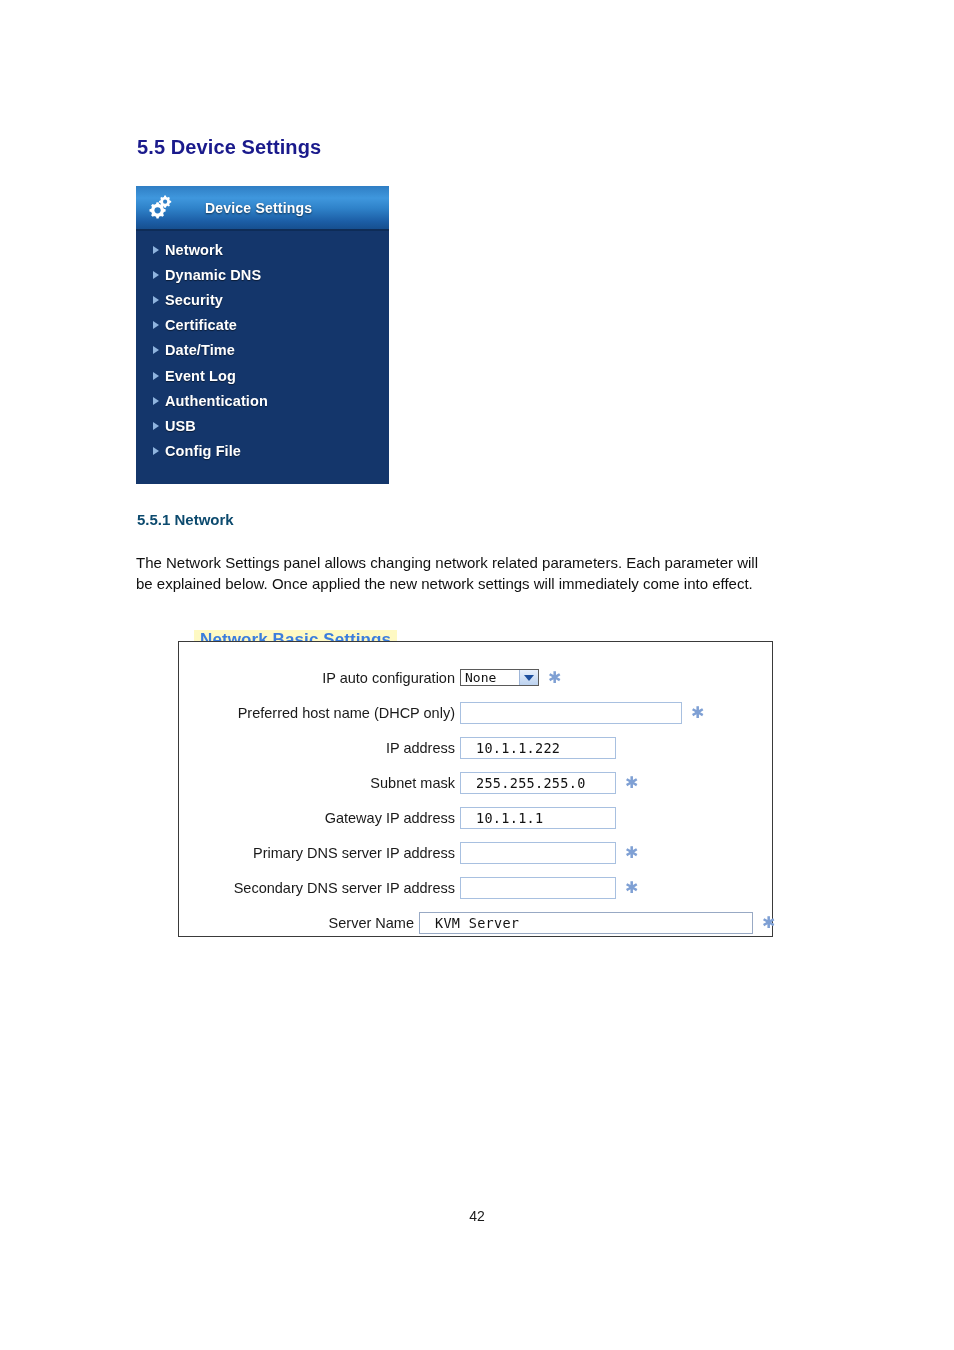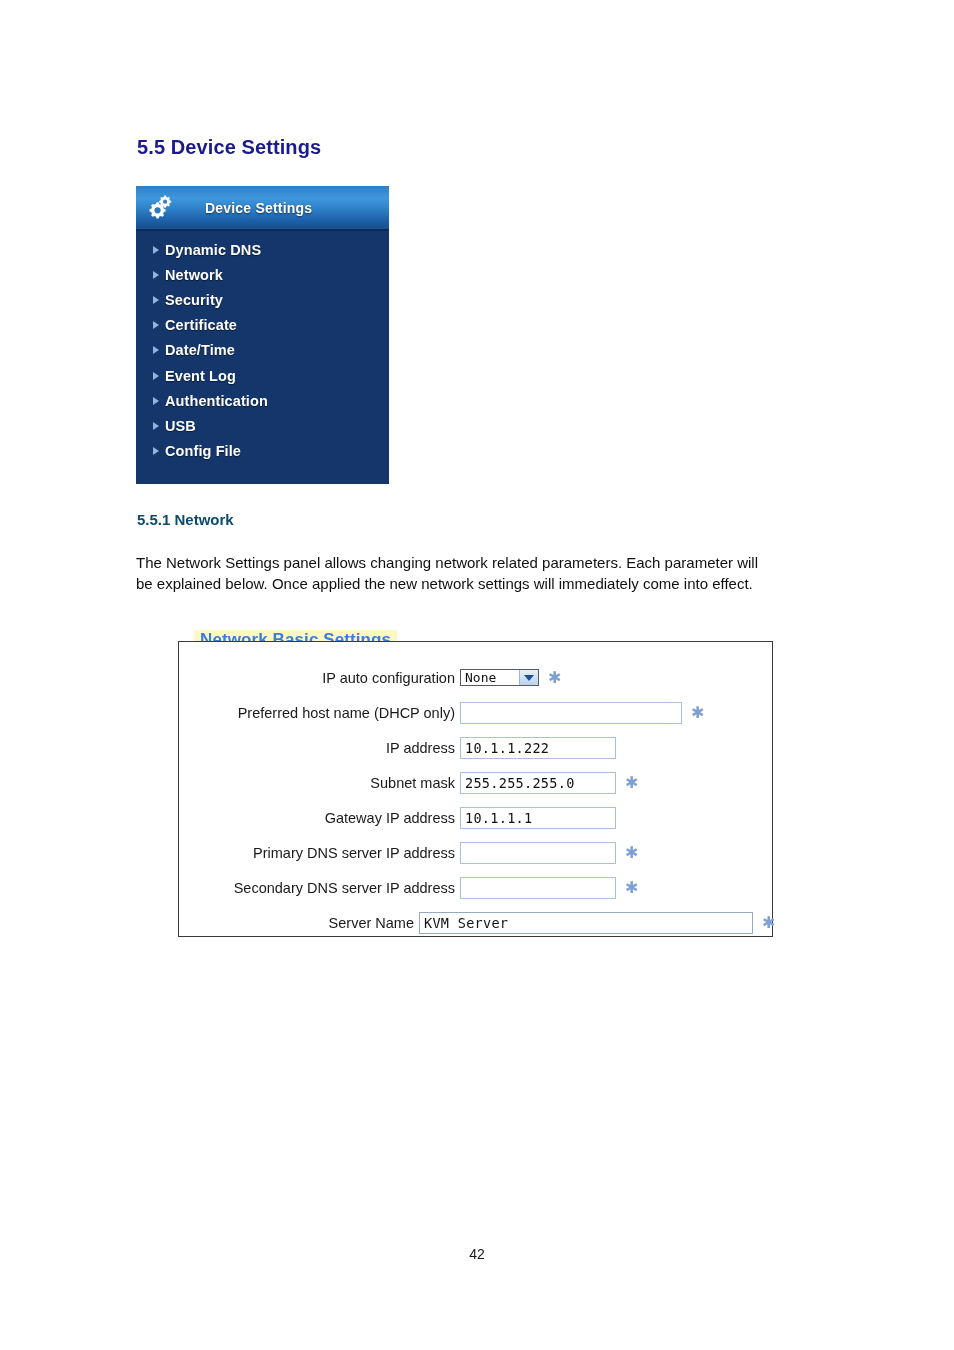--- a/index.html
+++ b/index.html
@@ -169,21 +169,21 @@
     align-items: center;
   }
   .text-input {
     height: 22px;
     border: 1px solid #a8c0e0;
     background: #ffffff;
     box-sizing: border-box;
     font-family: "DejaVu Sans Mono", "Liberation Mono", monospace;
     font-size: 13.5px;
     color: #111111;
-    padding: 0 4px;
+    padding: 0 15px;
     line-height: 20px;
     display: flex;
     align-items: center;
     letter-spacing: 0.3px;
   }
   .w-host   { width: 222px; }
   .w-ip     { width: 156px; }
   .w-server { width: 334px; border-color: #98a9c4; }
 
   .select-box {
@@ -228,21 +228,21 @@
     line-height: 1;
     width: 10px;
     display: inline-block;
   }
   .req-star.hidden { visibility: hidden; }
 
   
   .page-number {
     position: absolute;
     left: 0;
-    top: 1246px;
+    top: 1208px;
     width: 954px;
     text-align: center;
     font-size: 14px;
     color: #1a1a1a;
   }
 </style>
 </head>
 <body>
 
 <div class="h2-heading">5.5 Device Settings</div>
@@ -257,25 +257,25 @@
           <path d="M19.3 2.6 L20.9 2.6 L21.3 4.0 A4.0 4.0 0 0 1 22.6 4.6 L23.8 3.9 L24.9 5.0 L24.2 6.2 A4.0 4.0 0 0 1 24.8 7.5 L26.2 7.9 L26.2 9.5 L24.8 9.9 A4.0 4.0 0 0 1 24.2 11.2 L24.9 12.4 L23.8 13.5 L22.6 12.8 A4.0 4.0 0 0 1 21.3 13.4 L20.9 14.8 L19.3 14.8 L18.9 13.4 A4.0 4.0 0 0 1 17.6 12.8 L16.4 13.5 L15.3 12.4 L16.0 11.2 A4.0 4.0 0 0 1 15.4 9.9 L14.0 9.5 L14.0 7.9 L15.4 7.5 A4.0 4.0 0 0 1 16.0 6.2 L15.3 5.0 L16.4 3.9 L17.6 4.6 A4.0 4.0 0 0 1 18.9 4.0 Z"></path>
           <circle cx="20.1" cy="8.7" r="2.1" fill="#2f80c7"></circle>
         </g>
       </svg>
     </span>
     <span class="menu-header-title">Device Settings</span>
   </div>
   <div class="menu-list">
     <div class="menu-item">
       <span class="menu-arrow"></span>
+      <span class="menu-label">Network</span>
+    </div>
+    <div class="menu-item">
+      <span class="menu-arrow"></span>
       <span class="menu-label">Dynamic DNS</span>
-    </div>
-    <div class="menu-item">
-      <span class="menu-arrow"></span>
-      <span class="menu-label">Network</span>
     </div>
     <div class="menu-item">
       <span class="menu-arrow"></span>
       <span class="menu-label">Security</span>
     </div>
     <div class="menu-item">
       <span class="menu-arrow"></span>
       <span class="menu-label">Certificate</span>
     </div>
     <div class="menu-item">

